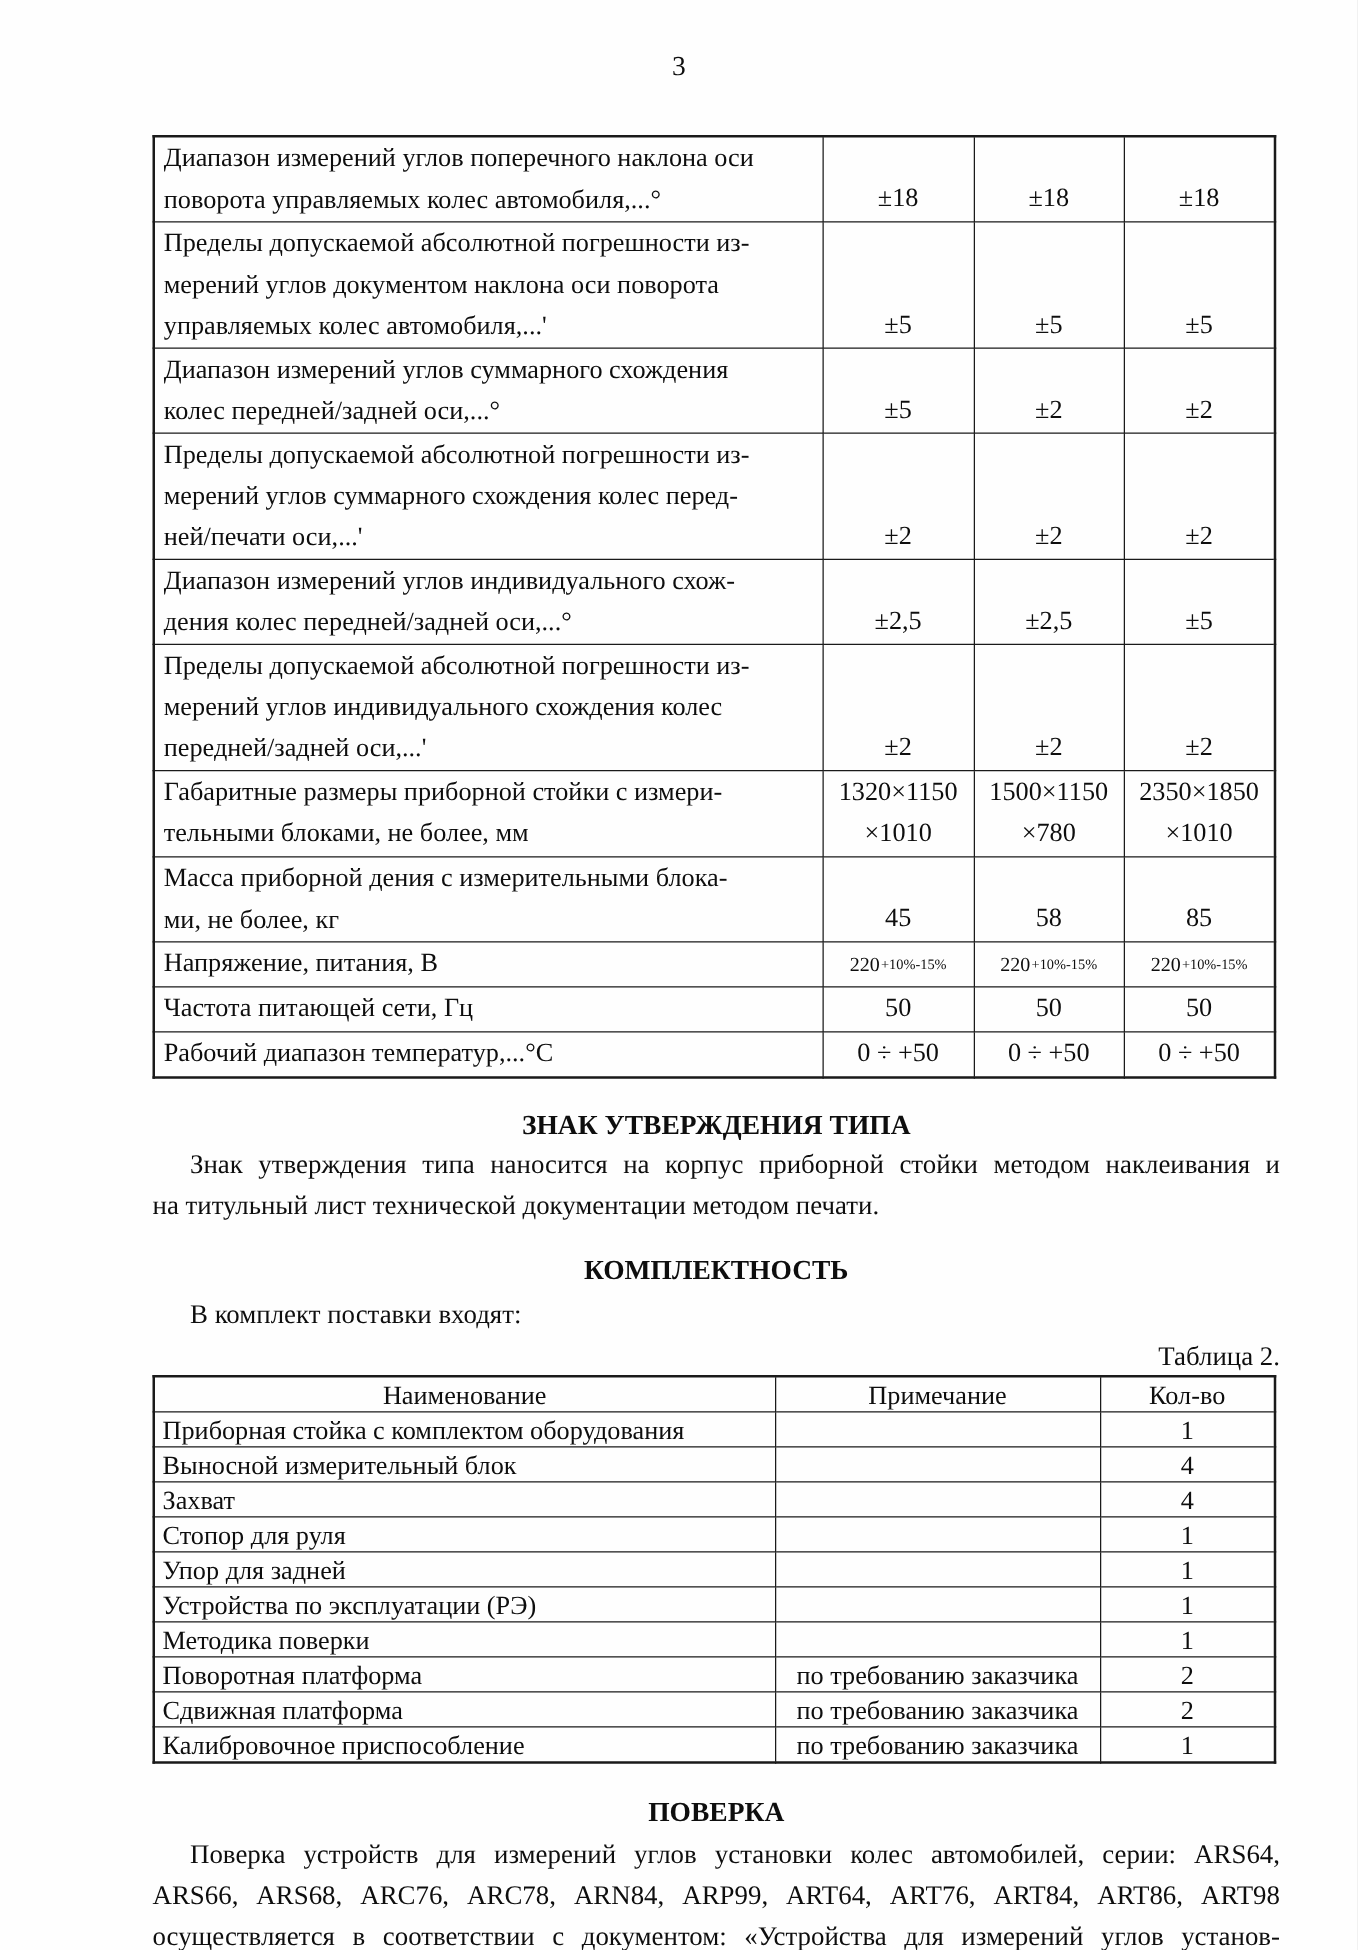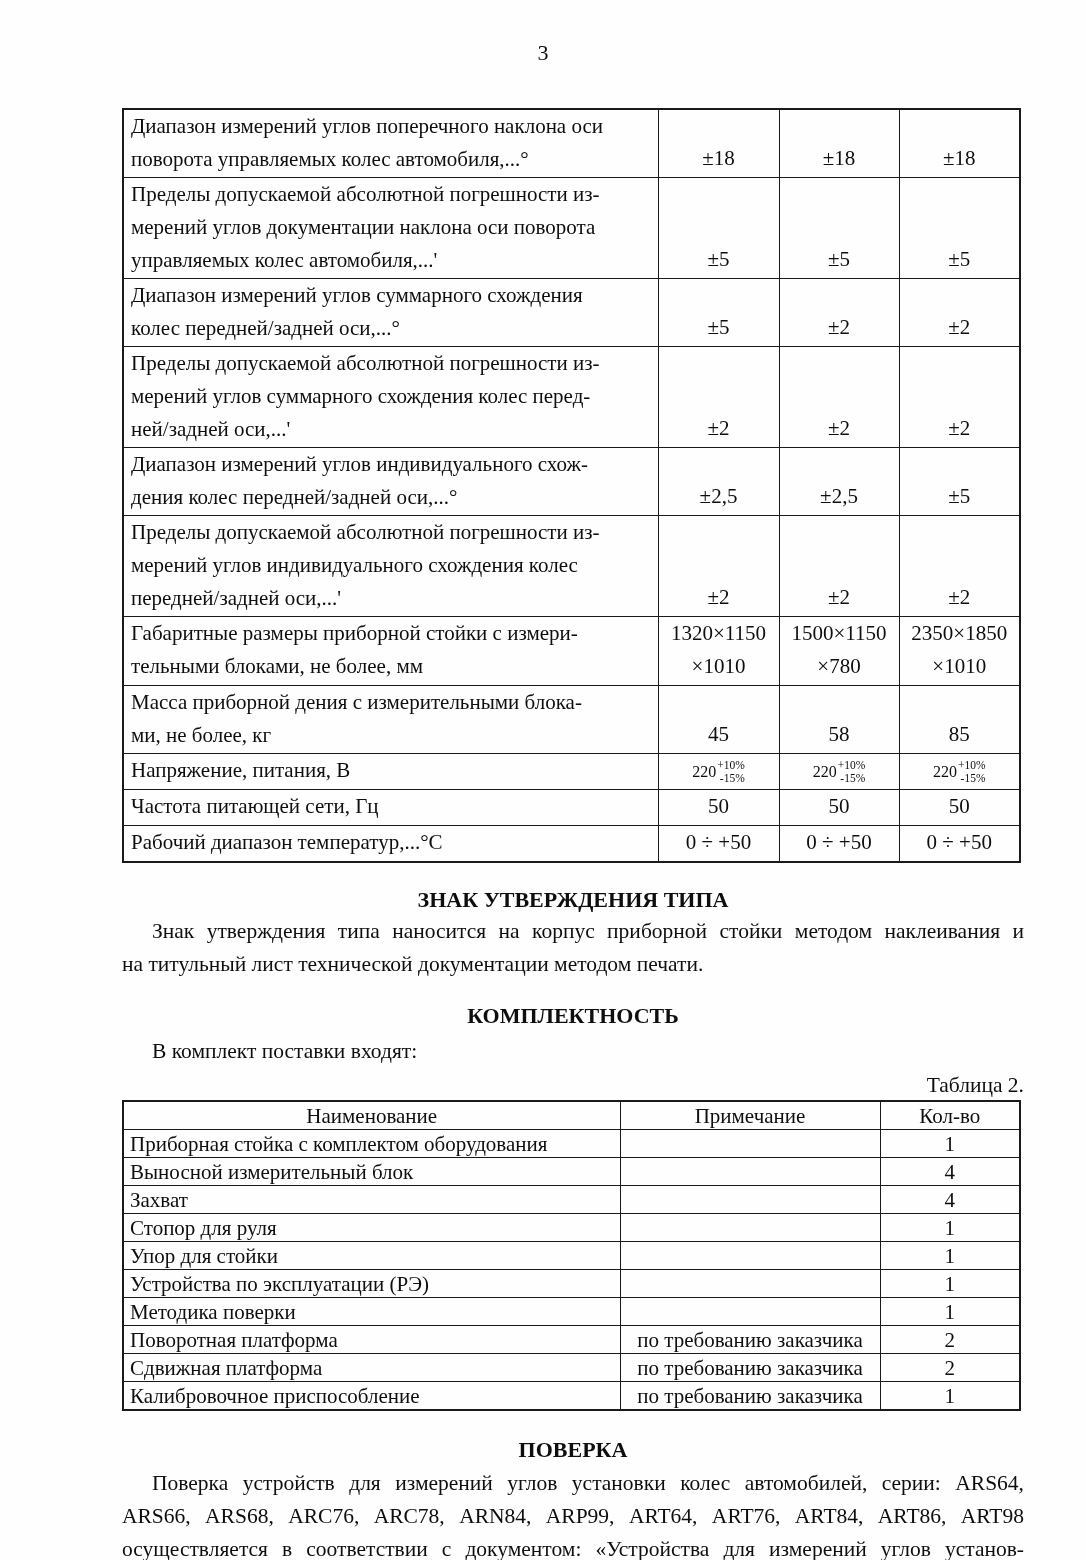--- a/index.html
+++ b/index.html
@@ -11,21 +11,21 @@
   .page-number{text-align:center;padding-top:40px;font-size:22px;}
   .content{width:902px;margin-left:122px;}
 
   table{border-collapse:collapse;table-layout:fixed;}
   .specs{width:897px;margin-top:42px;border:2px solid #1a1a1a;padding-left:21px;}
   .specs td{border:1px solid #1a1a1a;font-size:21px;line-height:33px;vertical-align:bottom;}
   .specs td.label-cell{padding:0 2px 1px 7px;vertical-align:top;text-align:left;}
   .specs td.value-cell{text-align:center;padding:0 2px 2px 2px;}
   .volt{display:inline-flex;align-items:center;line-height:normal;}
   .volt .base{font-size:16px;}
-  .volt .stack{display:inline-flex;flex-direction:column;font-size:11.5px;line-height:1.15;text-align:right;margin-left:1px;}
+  .volt .stack{display:inline-flex;flex-direction:row;font-size:11.5px;line-height:1.15;text-align:left;margin-left:1px;}
 
   h2{font-size:22px;font-weight:bold;text-align:center;margin:0;}
   .h-type{margin-top:24px;margin-bottom:2px;}
   .h-kompl{margin-top:22px;margin-bottom:6px;}
   .h-pover{margin-top:26px;margin-bottom:4px;}
 
   .para{font-size:21.5px;line-height:33px;}
   .jline{text-align:justify;text-align-last:justify;}
   .lline{text-align:left;}
   .indent{text-indent:30px;}
@@ -62,41 +62,41 @@
               <div>Диапазон измерений углов поперечного наклона оси</div>
               <div>поворота управляемых колес автомобиля,...°</div>
             </td>
             <td class="value-cell">±18</td>
             <td class="value-cell">±18</td>
             <td class="value-cell">±18</td>
           </tr>
           <tr>
             <td class="label-cell">
               <div>Пределы допускаемой абсолютной погрешности из-</div>
-              <div>мерений углов документации наклона оси поворота</div>
+              <div>мерений углов документом наклона оси поворота</div>
               <div>управляемых колес автомобиля,...'</div>
             </td>
             <td class="value-cell">±5</td>
             <td class="value-cell">±5</td>
             <td class="value-cell">±5</td>
           </tr>
           <tr>
             <td class="label-cell">
               <div>Диапазон измерений углов суммарного схождения</div>
               <div>колес передней/задней оси,...°</div>
             </td>
             <td class="value-cell">±5</td>
             <td class="value-cell">±2</td>
             <td class="value-cell">±2</td>
           </tr>
           <tr>
             <td class="label-cell">
               <div>Пределы допускаемой абсолютной погрешности из-</div>
               <div>мерений углов суммарного схождения колес перед-</div>
-              <div>ней/задней оси,...'</div>
+              <div>ней/печати оси,...'</div>
             </td>
             <td class="value-cell">±2</td>
             <td class="value-cell">±2</td>
             <td class="value-cell">±2</td>
           </tr>
           <tr>
             <td class="label-cell">
               <div>Диапазон измерений углов индивидуального схож-</div>
               <div>дения колес передней/задней оси,...°</div>
             </td>
@@ -224,21 +224,21 @@
             <td class="name-cell">Захват</td>
             <td class="note-cell"></td>
             <td class="qty-cell">4</td>
           </tr>
           <tr>
             <td class="name-cell">Стопор для руля</td>
             <td class="note-cell"></td>
             <td class="qty-cell">1</td>
           </tr>
           <tr>
-            <td class="name-cell">Упор для стойки</td>
+            <td class="name-cell">Упор для задней</td>
             <td class="note-cell"></td>
             <td class="qty-cell">1</td>
           </tr>
           <tr>
             <td class="name-cell">Устройства по эксплуатации (РЭ)</td>
             <td class="note-cell"></td>
             <td class="qty-cell">1</td>
           </tr>
           <tr>
             <td class="name-cell">Методика поверки</td>

